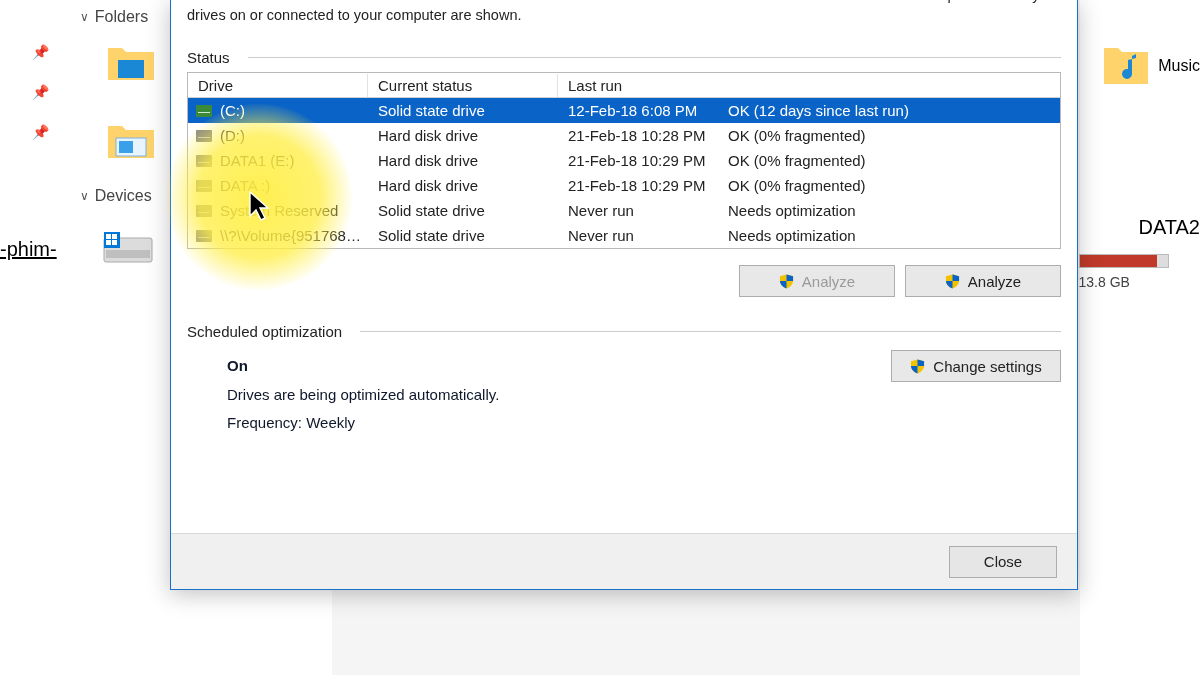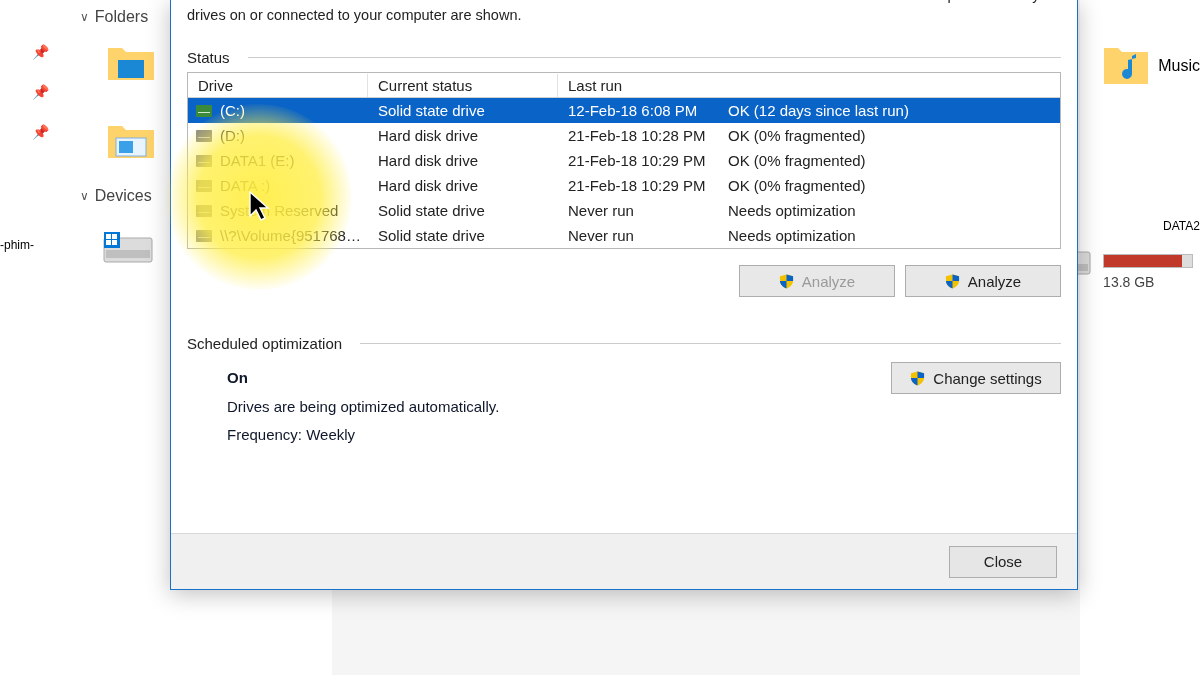--- a/index.html
+++ b/index.html
@@ -10,21 +10,21 @@
     position: absolute; left: 0; top: 0; width: 170px; height: 100%; background: #fff;
     border-right: 0; padding-top: 5px;
   }
   .bg-left .pin {
     position: absolute; left: 32px; color: #444; font-size: 14px;
   }
   .bg-left .pin1 { top: 44px; }
   .bg-left .pin2 { top: 84px; }
   .bg-left .pin3 { top: 124px; }
   .bg-left .phim {
-    position: absolute; left: 0; top: 238px; font-size: 12px; color: #000;
+    position: absolute; left: 0; top: 238px; font-size: 20px; color: #000; text-decoration: underline;
   }
 
   .bg-mid {
     position: absolute; left: 72px; top: 0; width: 260px; height: 100%; background: #fff;
   }
   .bg-mid .section-hdr {
     display: flex; align-items: center; gap: 6px; font-size: 16px; color: #444; padding: 2px 0;
   }
   .bg-mid .chev { font-size: 12px; color: #555; padding-left: 8px; }
   .bg-mid .folders-hdr { position: absolute; left: 0; top: 6px; }
@@ -36,21 +36,21 @@
   .bg-mid .folder-ico.f2 { left: 34px; top: 122px; }
   .bg-mid .drive-ico { position: absolute; left: 30px; top: 230px; width: 52px; height: 38px; }
 
   .bg-right {
     position: absolute; right: 0; top: 0; width: 120px; height: 100%; background: #fff;
   }
   .bg-right .music-row { position: absolute; right: 0; top: 42px; display: flex; align-items: center; gap: 8px; }
   .bg-right .music-ico { width: 48px; height: 48px; }
   .bg-right .music-label { font-size: 16px; }
   .bg-right .data2-row { position: absolute; right: 0; top: 216px; }
-  .bg-right .data2-row .lbl { font-size: 12px; }
+  .bg-right .data2-row .lbl { font-size: 20px; }
   .bg-right .data2-row .bar {
     position: absolute; top: 38px; left: -60px; width: 90px; height: 14px; background: #ddd; border: 1px solid #bbb;
   }
   .bg-right .data2-row .bar .fill { width: 88%; height: 100%; background: #c0392b; }
   .bg-right .data2-row .sz { position: absolute; top: 58px; left: -60px; font-size: 14px; color: #444; }
   .bg-right .drive2-ico { position: absolute; top: 30px; left: -116px; width: 44px; height: 32px; }
 
   
   .dialog {
     position: absolute; left: 170px; top: 0; width: 908px; height: 590px;
@@ -272,21 +272,21 @@
     <div class="btn">
       <svg class="shield" viewBox="0 0 16 16">
         <path d="M8 1 L15 3 V8 C15 12 11 15 8 16 C5 15 1 12 1 8 V3 Z" fill="#f2c200"></path>
         <path d="M8 1 L15 3 V8 H8 Z" fill="#0a63c6"></path>
         <path d="M8 16 C5 15 1 12 1 8 H8 Z" fill="#0a63c6"></path>
       </svg>
       <span>Analyze</span>
     </div>
   </div>
 
-  <div class="section-label-row" style="margin-top:38px">
+  <div class="section-label-row" style="margin-top:26px">
     <span class="label">Scheduled optimization</span>
     <span class="line"></span>
   </div>
 
   <div class="sched-row">
     <div class="sched-body">
       <div class="on">On</div>
       <div>Drives are being optimized automatically.</div>
       <div>Frequency: Weekly</div>
     </div>

